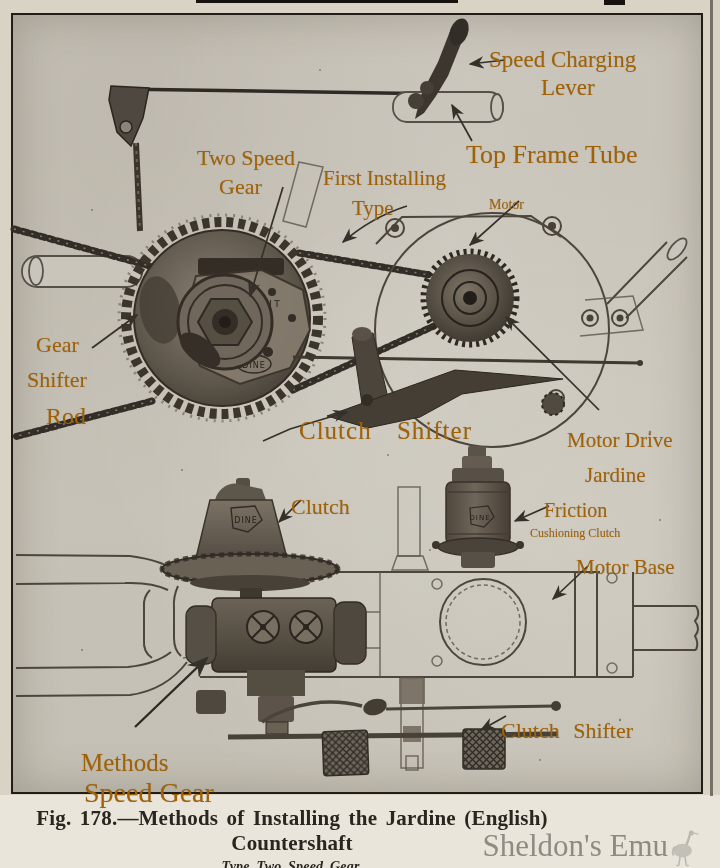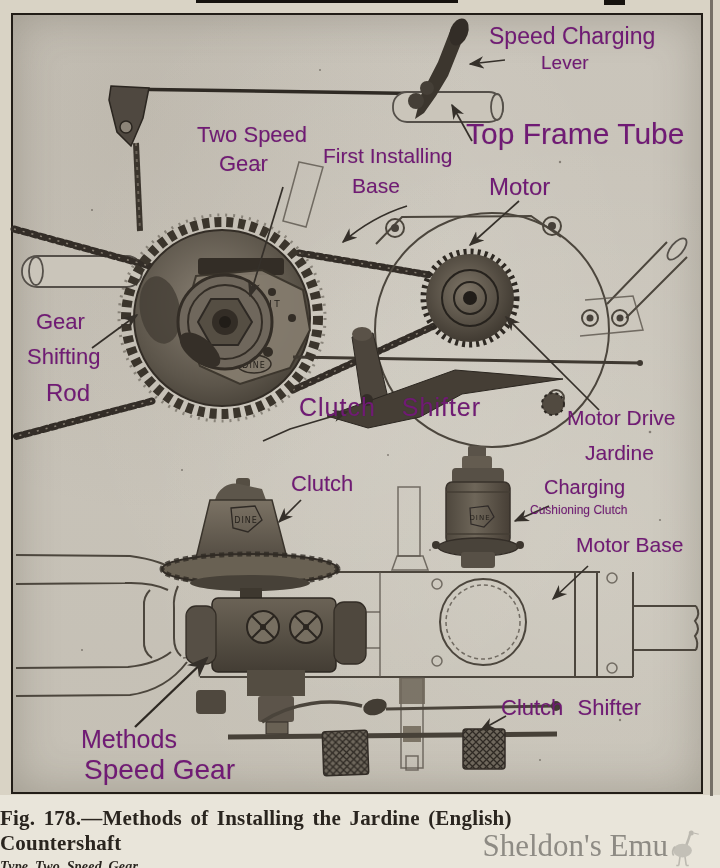--- a/index.html
+++ b/index.html
@@ -13,28 +13,29 @@
     box-sizing:border-box;border:2px solid #221d17;
     background:
       radial-gradient(ellipse at 18% 12%, rgba(110,100,85,.12), transparent 42%),
       radial-gradient(ellipse at 82% 68%, rgba(255,255,245,.16), transparent 55%),
       radial-gradient(ellipse at 50% 40%, rgba(255,255,248,.10), transparent 60%),
       linear-gradient(#cac5bb,#c5c0b5);
     box-shadow: inset 0 0 46px rgba(70,60,48,.28);
   }
   svg.drawing{position:absolute;left:0;top:0;z-index:2;}
   .hand{
-    position:absolute;z-index:3;color:#701a75;white-space:nowrap;
-    font-family:Liberation Sans, sans-serif;line-height:1;
+    position:absolute;z-index:3;color:#a16207;white-space:nowrap;
+    font-family:Liberation Serif, serif;line-height:1;
     text-shadow:0 0 1px rgba(58,52,44,.25);
+    margin-top:23px;
   }
   .caption{
     position:absolute;left:0;top:800px;width:584px;height:68px;z-index:3;
     font-family:"Liberation Serif",serif;font-weight:bold;color:#2a251f;
-    text-align:left;
+    text-align:center;
   }
   .caption .l1{font-size:21px;letter-spacing:.2px;word-spacing:3px;margin-top:6px;}
   .caption .l2{font-size:14px;letter-spacing:.2px;word-spacing:3px;margin-top:3px;font-style:italic;}
   .watermark{
     position:absolute;right:20px;top:828px;z-index:4;display:flex;align-items:flex-start;
     font-family:"Liberation Serif",serif;font-size:31px;color:#8e8b84;
   }
   .watermark svg{margin-left:2px;margin-bottom:-2px;}
 </style>
 </head>
@@ -299,35 +300,35 @@
     <circle cx="82" cy="650" r="1"></circle>
       <circle cx="388" cy="455" r="1"></circle>
       <circle cx="540" cy="760" r="1"></circle>
     <circle cx="260" cy="165" r="1"></circle>
       <circle cx="430" cy="550" r="1"></circle>
       <circle cx="660" cy="520" r="1.1"></circle>
   </g>
 </svg>
 
 <div class="hand" style="left:489px;top:25px;font-size:23px">Speed Charging</div>
-<div class="hand" style="left:541px;top:53px;font-size:19px">Lever</div>
-<div class="hand" style="left:466px;top:119px;font-size:30px">Top Frame Tube</div>
+<div class="hand" style="left:541px;top:53px;font-size:23px">Lever</div>
+<div class="hand" style="left:466px;top:119px;font-size:26px">Top Frame Tube</div>
 <div class="hand" style="left:197px;top:124px;font-size:22px">Two Speed</div>
 <div class="hand" style="left:219px;top:153px;font-size:22px">Gear</div>
 <div class="hand" style="left:323px;top:145px;font-size:21px">First Installing</div>
-<div class="hand" style="left:352px;top:175px;font-size:21px">Base</div>
-<div class="hand" style="left:489px;top:175px;font-size:24px">Motor</div>
+<div class="hand" style="left:352px;top:175px;font-size:21px">Type</div>
+<div class="hand" style="left:489px;top:175px;font-size:14px">Motor</div>
 <div class="hand" style="left:36px;top:311px;font-size:22px">Gear</div>
-<div class="hand" style="left:27px;top:346px;font-size:22px">Shifting</div>
+<div class="hand" style="left:27px;top:346px;font-size:22px">Shifter</div>
 <div class="hand" style="left:46px;top:381px;font-size:24px">Rod</div>
 <div class="hand" style="left:299px;top:395px;font-size:25px;word-spacing:18px;letter-spacing:1px">Clutch Shifter</div>
 <div class="hand" style="left:567px;top:407px;font-size:21px">Motor Drive</div>
 <div class="hand" style="left:585px;top:442px;font-size:21px">Jardine</div>
 <div class="hand" style="left:291px;top:473px;font-size:22px">Clutch</div>
-<div class="hand" style="left:544px;top:477px;font-size:20px">Charging</div>
+<div class="hand" style="left:544px;top:477px;font-size:20px">Friction</div>
 <div class="hand" style="left:530px;top:504px;font-size:12px">Cushioning Clutch</div>
 <div class="hand" style="left:576px;top:534px;font-size:21px">Motor Base</div>
 <div class="hand" style="left:81px;top:727px;font-size:25px">Methods</div>
 <div class="hand" style="left:84px;top:756px;font-size:28px">Speed Gear</div>
 <div class="hand" style="left:501px;top:697px;font-size:22px;word-spacing:8px">Clutch Shifter</div>
 
 <div class="caption">
   <div class="l1">Fig. 178.—Methods of Installing the Jardine (English) Countershaft</div>
   <div class="l2">Type Two Speed Gear.</div>
 </div>

